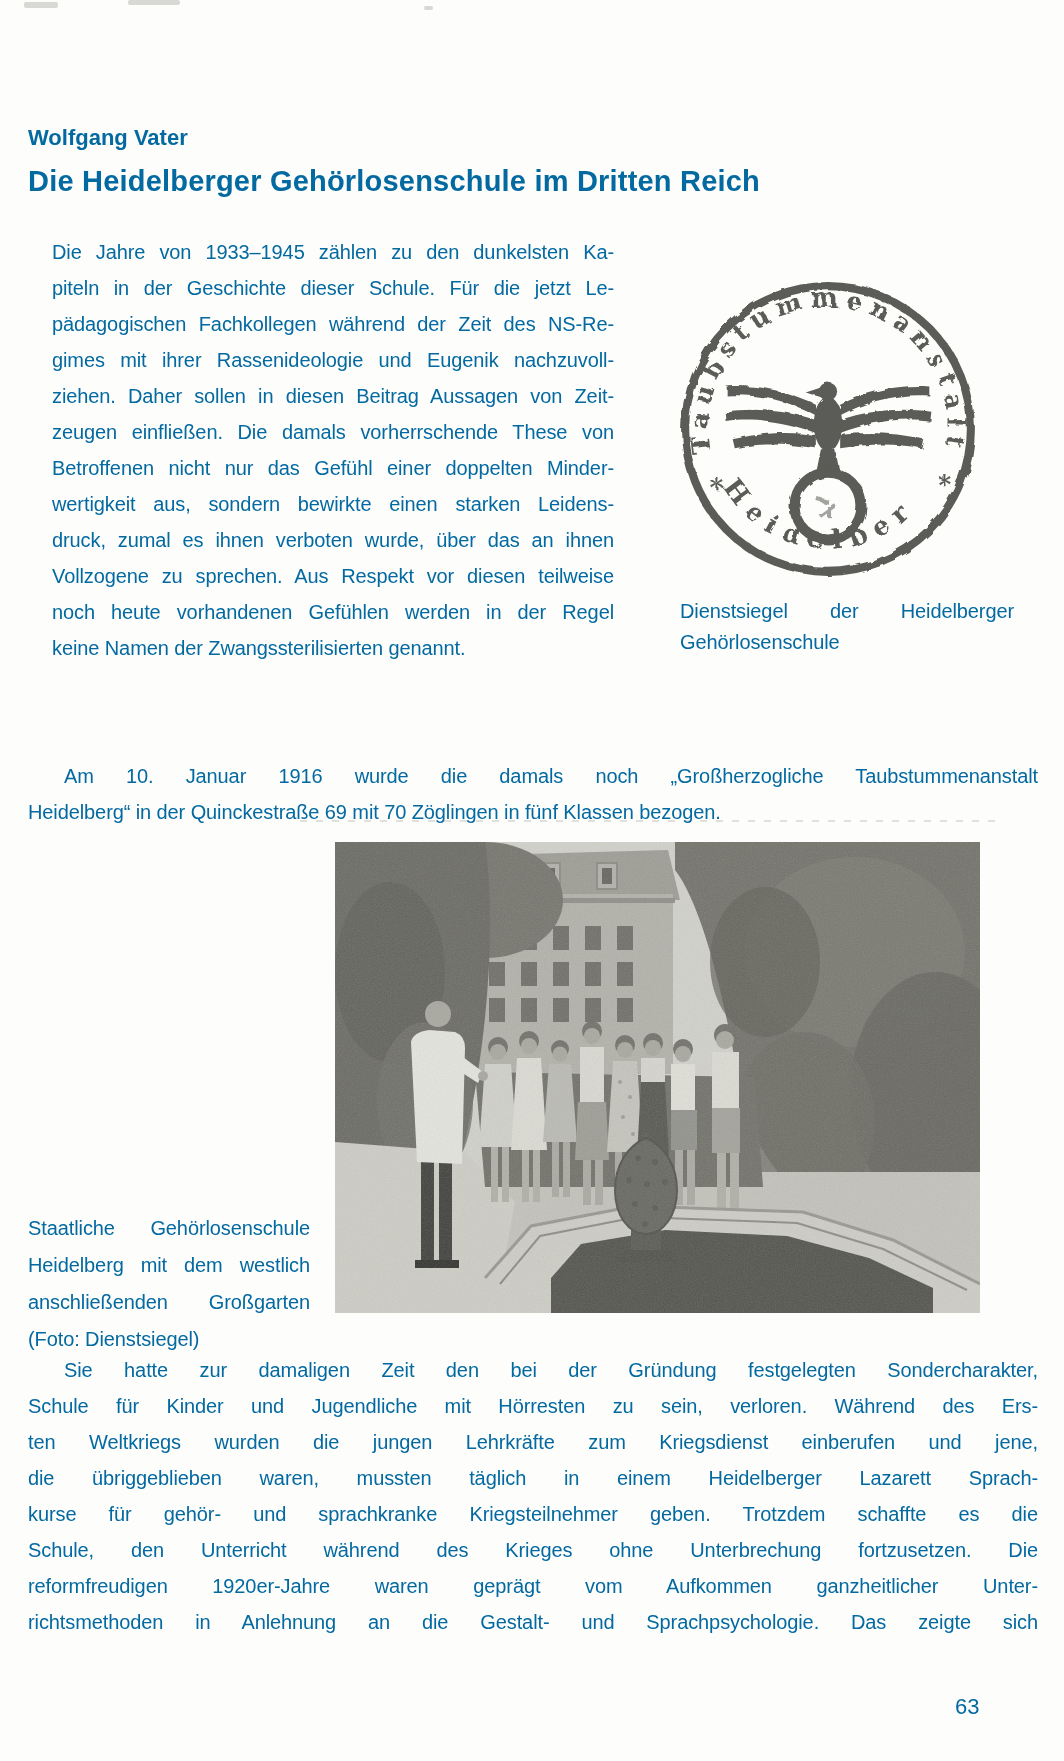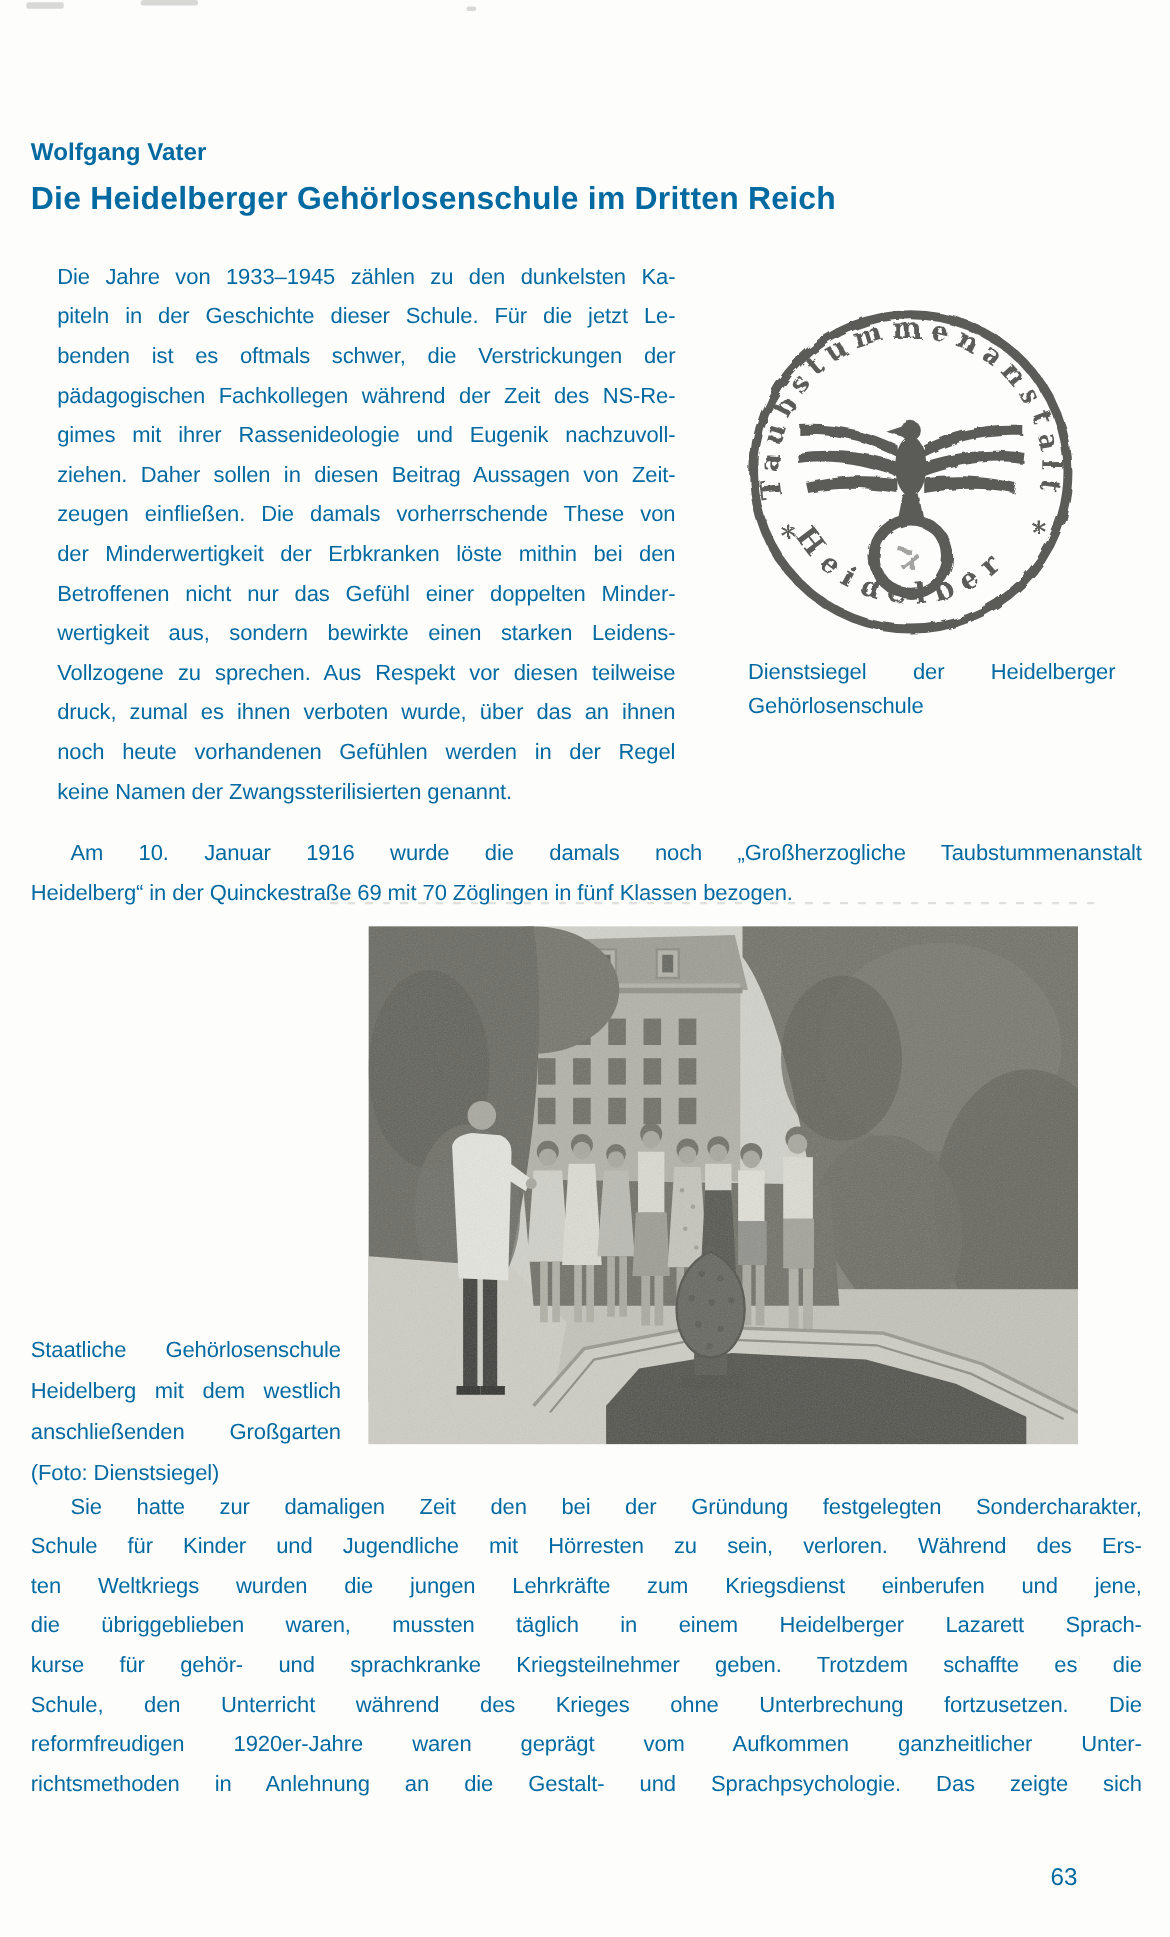--- a/index.html
+++ b/index.html
@@ -37,30 +37,28 @@
   <div class="abs scan-smudge" style="left:128px;top:0;width:52px;height:5px;"></div>
   <div class="abs scan-smudge" style="left:424px;top:6px;width:9px;height:4px;"></div>
   <div class="abs" id="scan-line"></div>
 
   <div class="abs" id="author">Wolfgang Vater</div>
   <div class="abs" id="title">Die Heidelberger Gehörlosenschule im Dritten Reich</div>
 
   <div class="abs bodytext" id="intro">
     <div class="ln">Die Jahre von 1933–1945 zählen zu den dunkelsten Ka-</div>
     <div class="ln">piteln in der Geschichte dieser Schule. Für die jetzt Le-</div>
-    <div class="ln">benden ist es oftmals schwer, die Verstrickungen der</div>
     <div class="ln">pädagogischen Fachkollegen während der Zeit des NS-Re-</div>
     <div class="ln">gimes mit ihrer Rassenideologie und Eugenik nachzuvoll-</div>
     <div class="ln">ziehen. Daher sollen in diesen Beitrag Aussagen von Zeit-</div>
     <div class="ln">zeugen einfließen. Die damals vorherrschende These von</div>
-    <div class="ln">der Minderwertigkeit der Erbkranken löste mithin bei den</div>
     <div class="ln">Betroffenen nicht nur das Gefühl einer doppelten Minder-</div>
     <div class="ln">wertigkeit aus, sondern bewirkte einen starken Leidens-</div>
+    <div class="ln">druck, zumal es ihnen verboten wurde, über das an ihnen</div>
     <div class="ln">Vollzogene zu sprechen. Aus Respekt vor diesen teilweise</div>
-    <div class="ln">druck, zumal es ihnen verboten wurde, über das an ihnen</div>
     <div class="ln">noch heute vorhandenen Gefühlen werden in der Regel</div>
     <div class="ln natural">keine Namen der Zwangssterilisierten genannt.</div>
   </div>
 
   <div class="abs" id="seal-figure">
     <svg width="100%" height="100%" viewBox="0 0 300 310" xmlns="http://www.w3.org/2000/svg">
       <defs>
         <filter id="rough" x="-10%" y="-10%" width="120%" height="120%">
           <feTurbulence type="fractalNoise" baseFrequency="0.07" numOctaves="3" result="t"></feTurbulence>
           <feDisplacementMap in="SourceGraphic" in2="t" scale="5"></feDisplacementMap>

